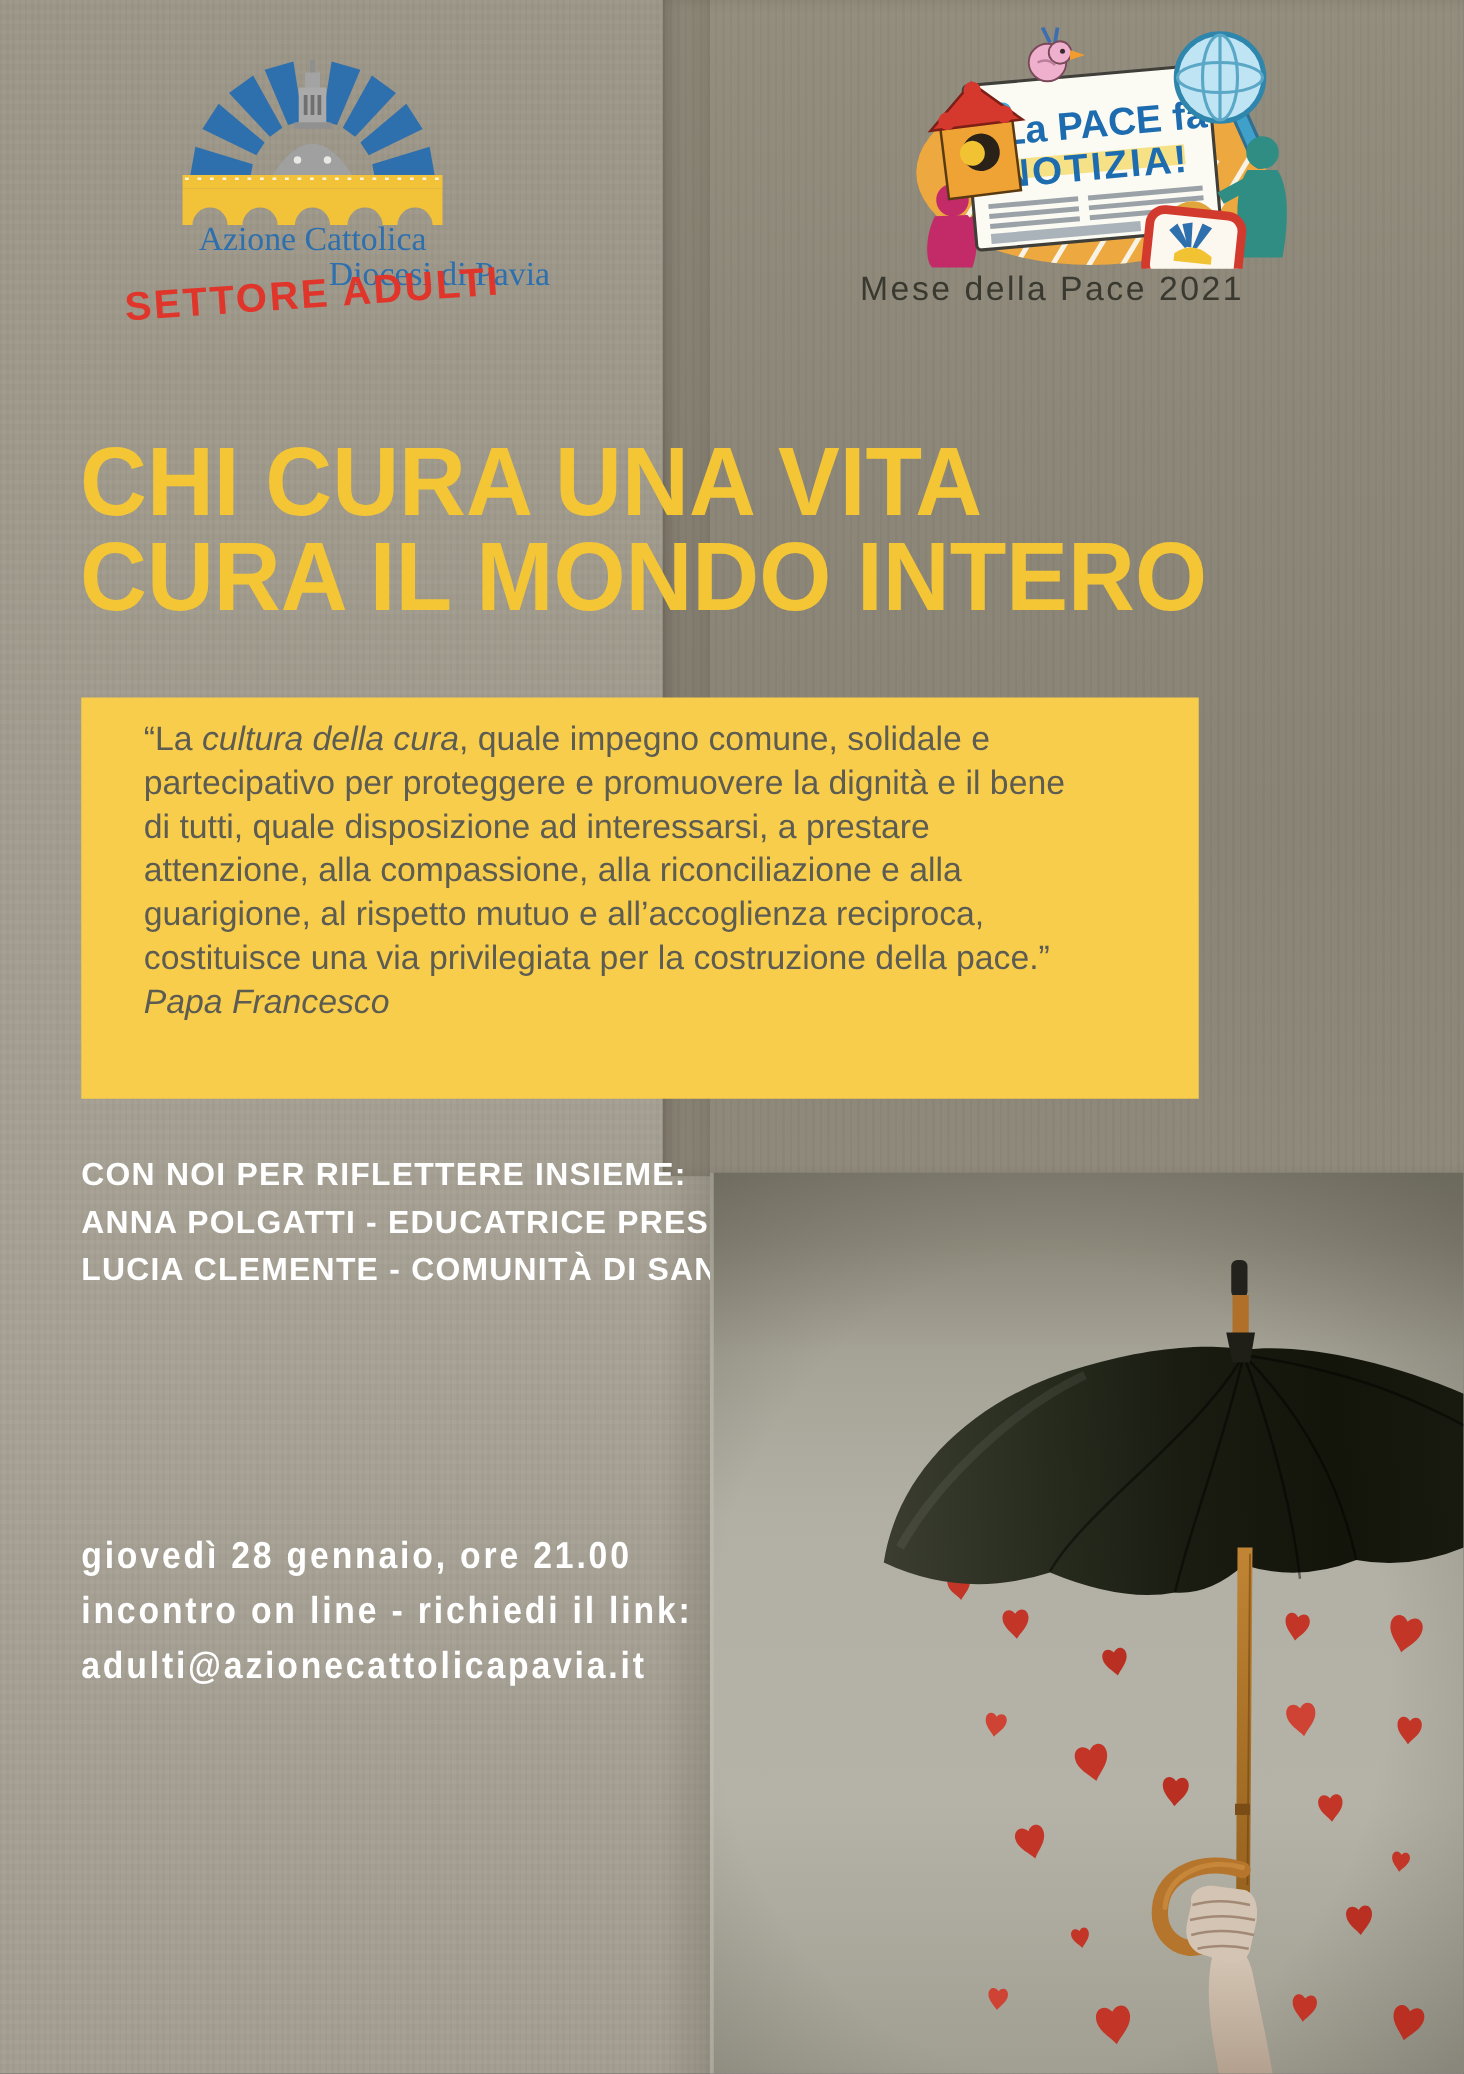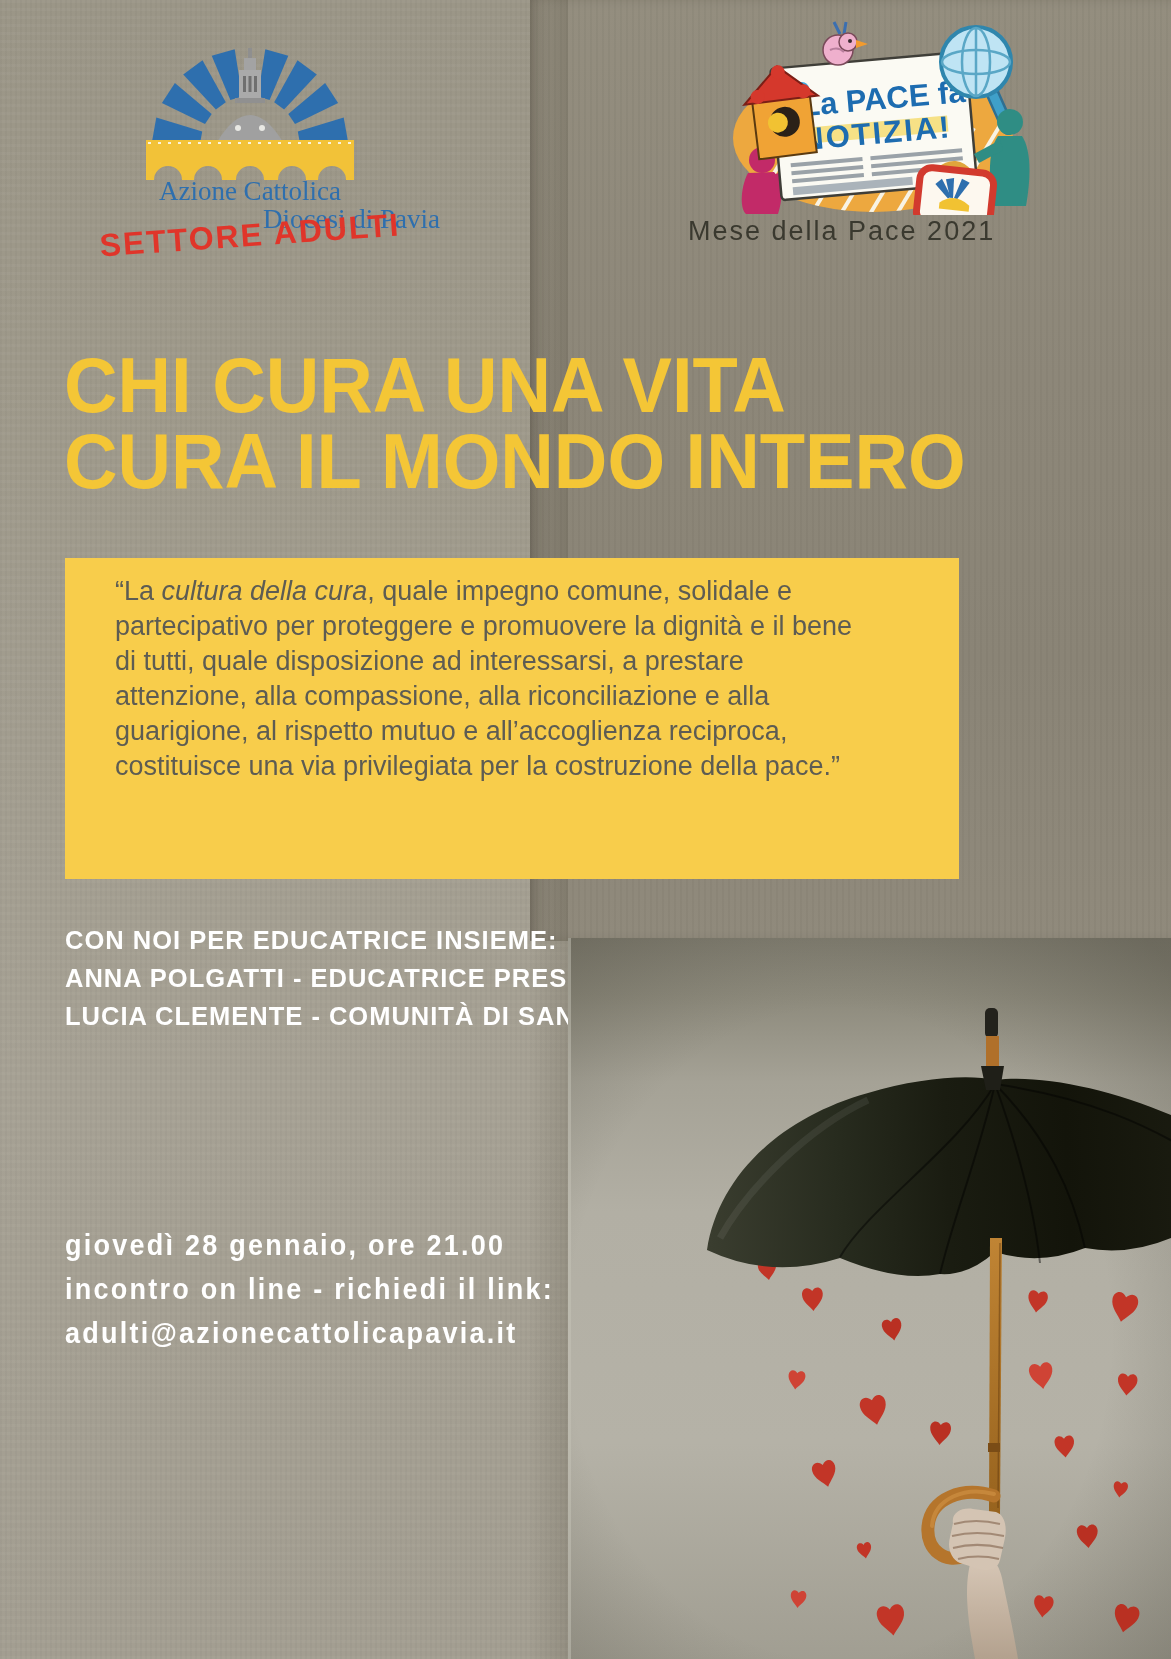--- a/index.html
+++ b/index.html
@@ -185,24 +185,25 @@
     <div class="pace-caption">Mese della Pace 2021</div>
   </div>
 
   <div class="title">
     <div class="tline">CHI CURA UNA VITA</div>
     <div class="tline">CURA IL MONDO INTERO</div>
   </div>
 
   <div class="quote-box">
     <p><span>“La </span><i>cultura della cura</i><span>, quale impegno comune, solidale e partecipativo per proteggere e promuovere la dignità e il bene di tutti, quale disposizione ad interessarsi, a prestare attenzione, alla compassione, alla riconciliazione e alla guarigione, al rispetto mutuo e all’accoglienza reciproca, costituisce una via privilegiata per la costruzione della pace.”</span></p>
+    <p class="author">Papa Francesco</p>
   </div>
 
   <div class="speakers">
-    <div class="sline">CON NOI PER EDUCATRICE INSIEME:</div>
+    <div class="sline">CON NOI PER RIFLETTERE INSIEME:</div>
     <div class="sline">ANNA POLGATTI - EDUCATRICE PRESSO LA CASA DEL GIOVANE</div>
     <div class="sline">LUCIA CLEMENTE - COMUNITÀ DI SANT’EGIDIO</div>
   </div>
 
   <div class="event">
     <div class="eline">giovedì 28 gennaio, ore 21.00</div>
     <div class="eline">incontro on line - richiedi il link:</div>
     <div class="eline">adulti@azionecattolicapavia.it</div>
   </div>
 

